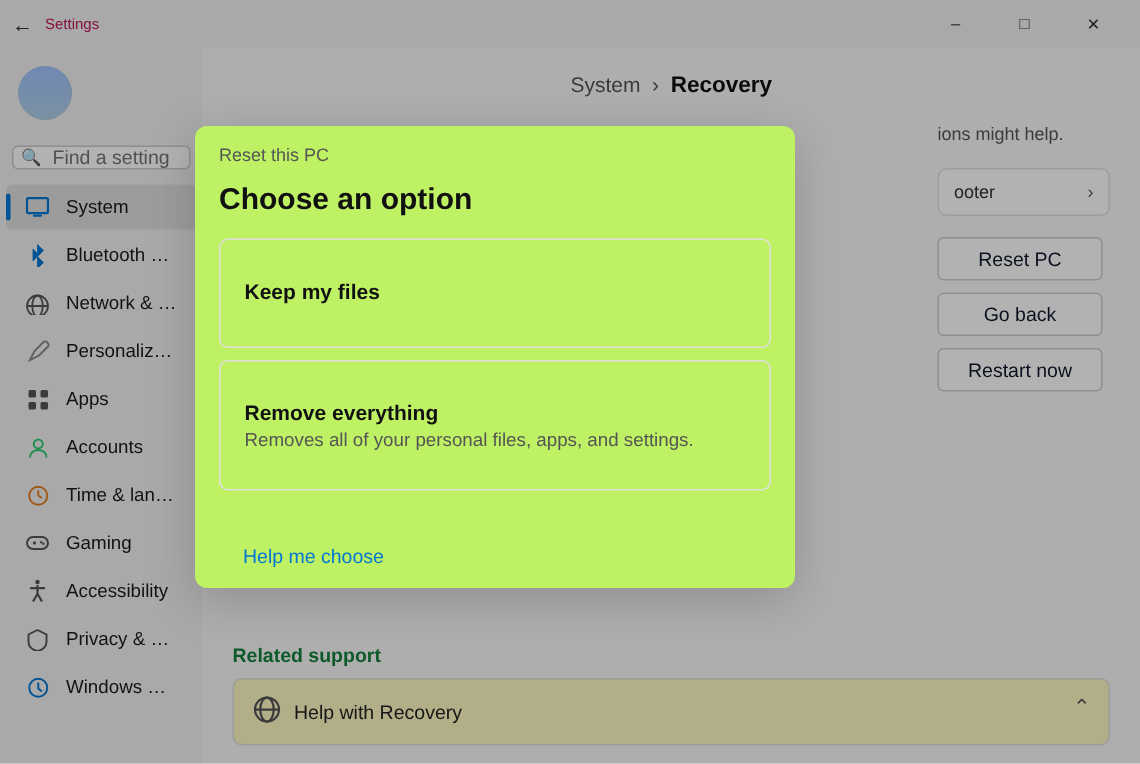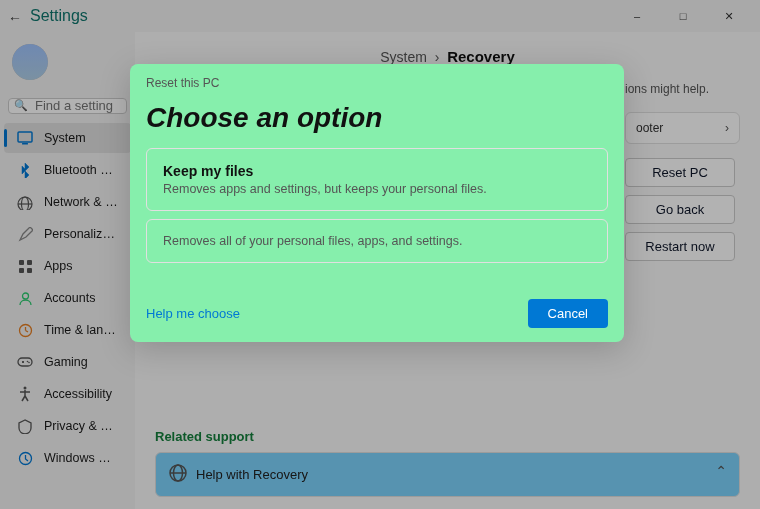--- a/index.html
+++ b/index.html
@@ -20,22 +20,22 @@
       align-items: center;
       justify-content: space-between;
       padding: 0 8px;
     }
     .title-bar-left {
       display: flex;
       align-items: center;
       gap: 8px;
     }
     .title-bar-title {
-      font-size: 16px;
-      color: #0f766e;
+      font-size: 10px;
+      color: #be185d;
     }
     .title-bar-controls {
       display: flex;
       align-items: center;
     }
     .tb-btn {
       width: 46px;
       height: 32px;
       border: none;
       background: transparent;
@@ -231,21 +231,21 @@
       font-size: 13px;
       font-weight: 600;
       margin-bottom: 8px;
       color: #15803d;
     }
     .support-row {
       display: flex;
       align-items: flex-start;
       justify-content: space-between;
       padding: 10px 12px;
-      background: #7dd3fc;
+      background: #fef9c3;
       border-radius: 6px;
       border: 1px solid #e0e0e0;
     }
     .support-left {
       display: flex;
       align-items: center;
       gap: 8px;
       font-size: 13px;
       color: #222;
     }
@@ -262,67 +262,66 @@
       left: 0;
       right: 0;
       bottom: 0;
       background: rgba(0,0,0,0.3);
       z-index: 10;
     }
 
     
     .dialog {
       position: absolute;
-      top: 64px;
+      top: 84px;
       left: 130px;
-      width: 494px;
-      background: #86efac;
+      width: 400px;
+      background: #bef264;
       border-radius: 8px;
       box-shadow: 0 8px 32px rgba(0,0,0,0.18);
       z-index: 20;
       overflow: hidden;
     }
     .dialog-header {
       padding: 12px 16px 4px;
       font-size: 12px;
       color: #555;
       border-bottom: none;
     }
     .dialog-body {
       padding: 8px 16px 16px;
     }
     .dialog-title {
-      font-size: 28px;
+      font-size: 20px;
       font-weight: 600;
       color: #111;
       margin-bottom: 14px;
-      font-style: italic;
     }
     .option-card {
       border: 1px solid #e0e0e0;
       border-radius: 6px;
-      padding: 14px 16px;
+      padding: 26px 16px;
       margin-bottom: 8px;
       cursor: pointer;
     }
     .option-title {
       font-size: 14px;
       font-weight: 600;
       color: #111;
       margin-bottom: 3px;
     }
     .option-desc {
       font-size: 12.5px;
       color: #555;
     }
     .dialog-footer {
       display: flex;
       align-items: center;
       justify-content: space-between;
-      padding: 12px 16px 14px;
+      padding: 12px 32px 14px;
     }
     .help-link {
       font-size: 13px;
       color: #0078d4;
       cursor: pointer;
       text-decoration: none;
     }
     .cancel-btn {
       padding: 7px 20px;
       background: #0078d4;
@@ -511,24 +510,23 @@
 
 <div class="overlay"></div>
 
 <div class="dialog">
   <div class="dialog-header">Reset this PC</div>
   <div class="dialog-body">
     <div class="dialog-title">Choose an option</div>
 
     <div class="option-card">
       <div class="option-title">Keep my files</div>
-      <div class="option-desc">Removes apps and settings, but keeps your personal files.</div>
     </div>
 
     <div class="option-card">
+      <div class="option-title">Remove everything</div>
       <div class="option-desc">Removes all of your personal files, apps, and settings.</div>
     </div>
   </div>
   <div class="dialog-footer">
     <a class="help-link" href="#">Help me choose</a>
-    <button class="cancel-btn">Cancel</button>
   </div>
 </div>
 
 </body></html>

